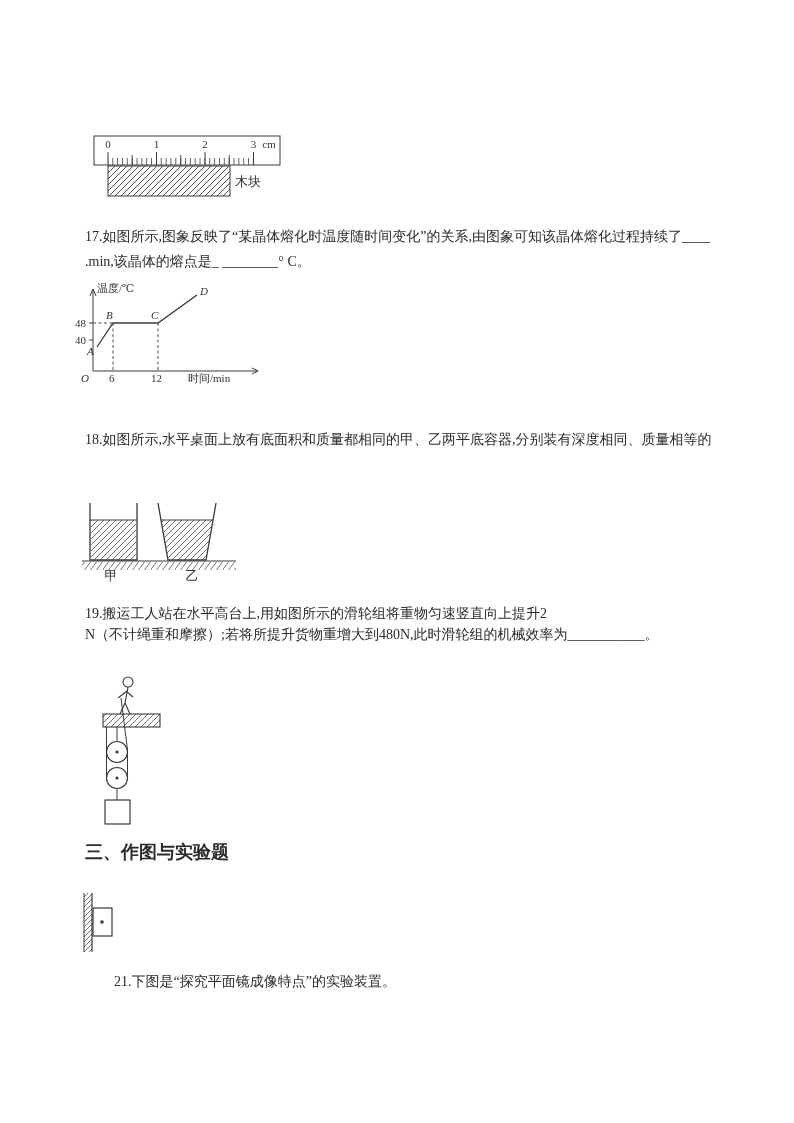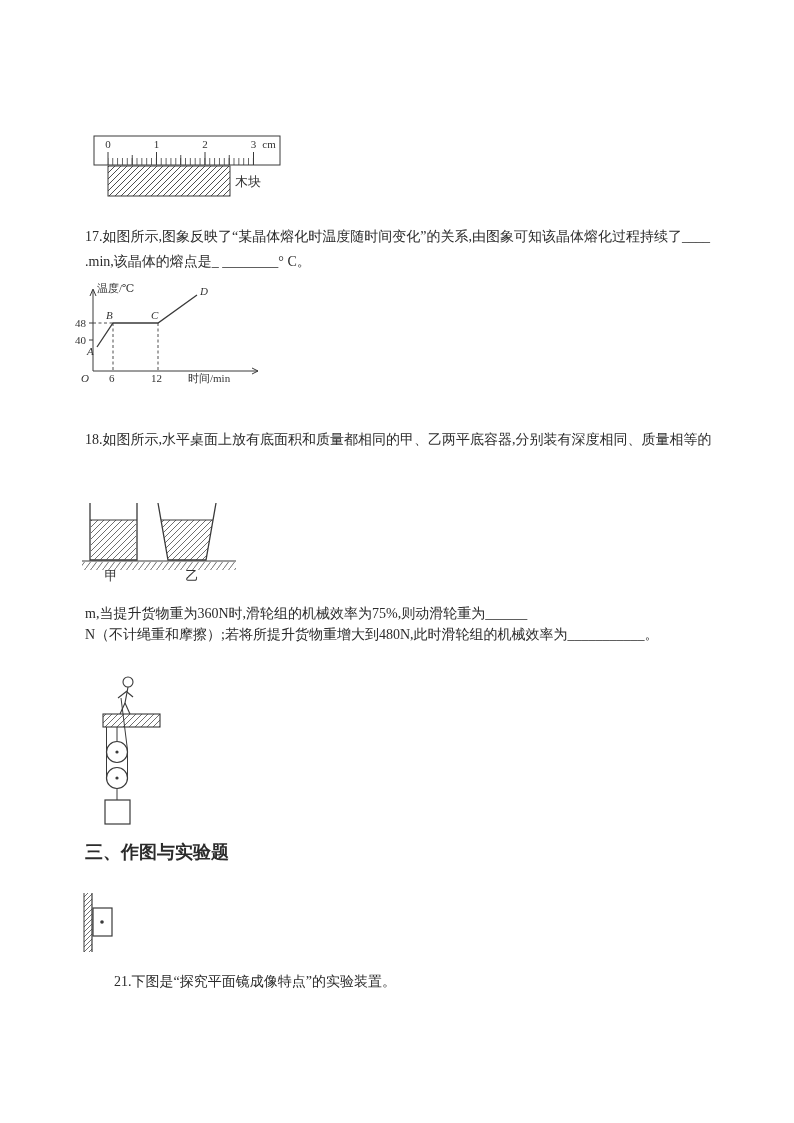--- a/index.html
+++ b/index.html
@@ -134,21 +134,21 @@
     <line x1="81" y1="24" x2="133" y2="24" stroke="#3a3a3a" stroke-width="1"></line>
 
     <line x1="2" y1="65" x2="156" y2="65" stroke="#3a3a3a" stroke-width="1.2"></line>
     <rect x="2" y="66" width="154" height="8" fill="url(#gh)"></rect>
 
     <text x="31" y="84" font-size="13" text-anchor="middle">甲</text>
     <text x="112" y="84" font-size="13" text-anchor="middle">乙</text>
   </svg>
 
   <div class="abs" style="left:85px; top:603px;">
-    <div class="qline">m,当提升货物重为360N时,滑轮组的机械效率为75%,则动滑轮重为______</div>
+    <div class="qline">19.搬运工人站在水平高台上,用如图所示的滑轮组将重物匀速竖直向上提升2</div>
     <div class="qline">N（不计绳重和摩擦）;若将所提升货物重增大到480N,此时滑轮组的机械效率为___________。</div>
   </div>
 
   <svg class="abs" style="left:90px; top:670px;" width="95" height="160" viewBox="0 0 95 160">
     <defs>
       <pattern id="ph" width="6" height="6" patternUnits="userSpaceOnUse">
         <path d="M0,6 L6,0" stroke="#4a4a4a" stroke-width="0.8"></path>
       </pattern>
     </defs>
 

